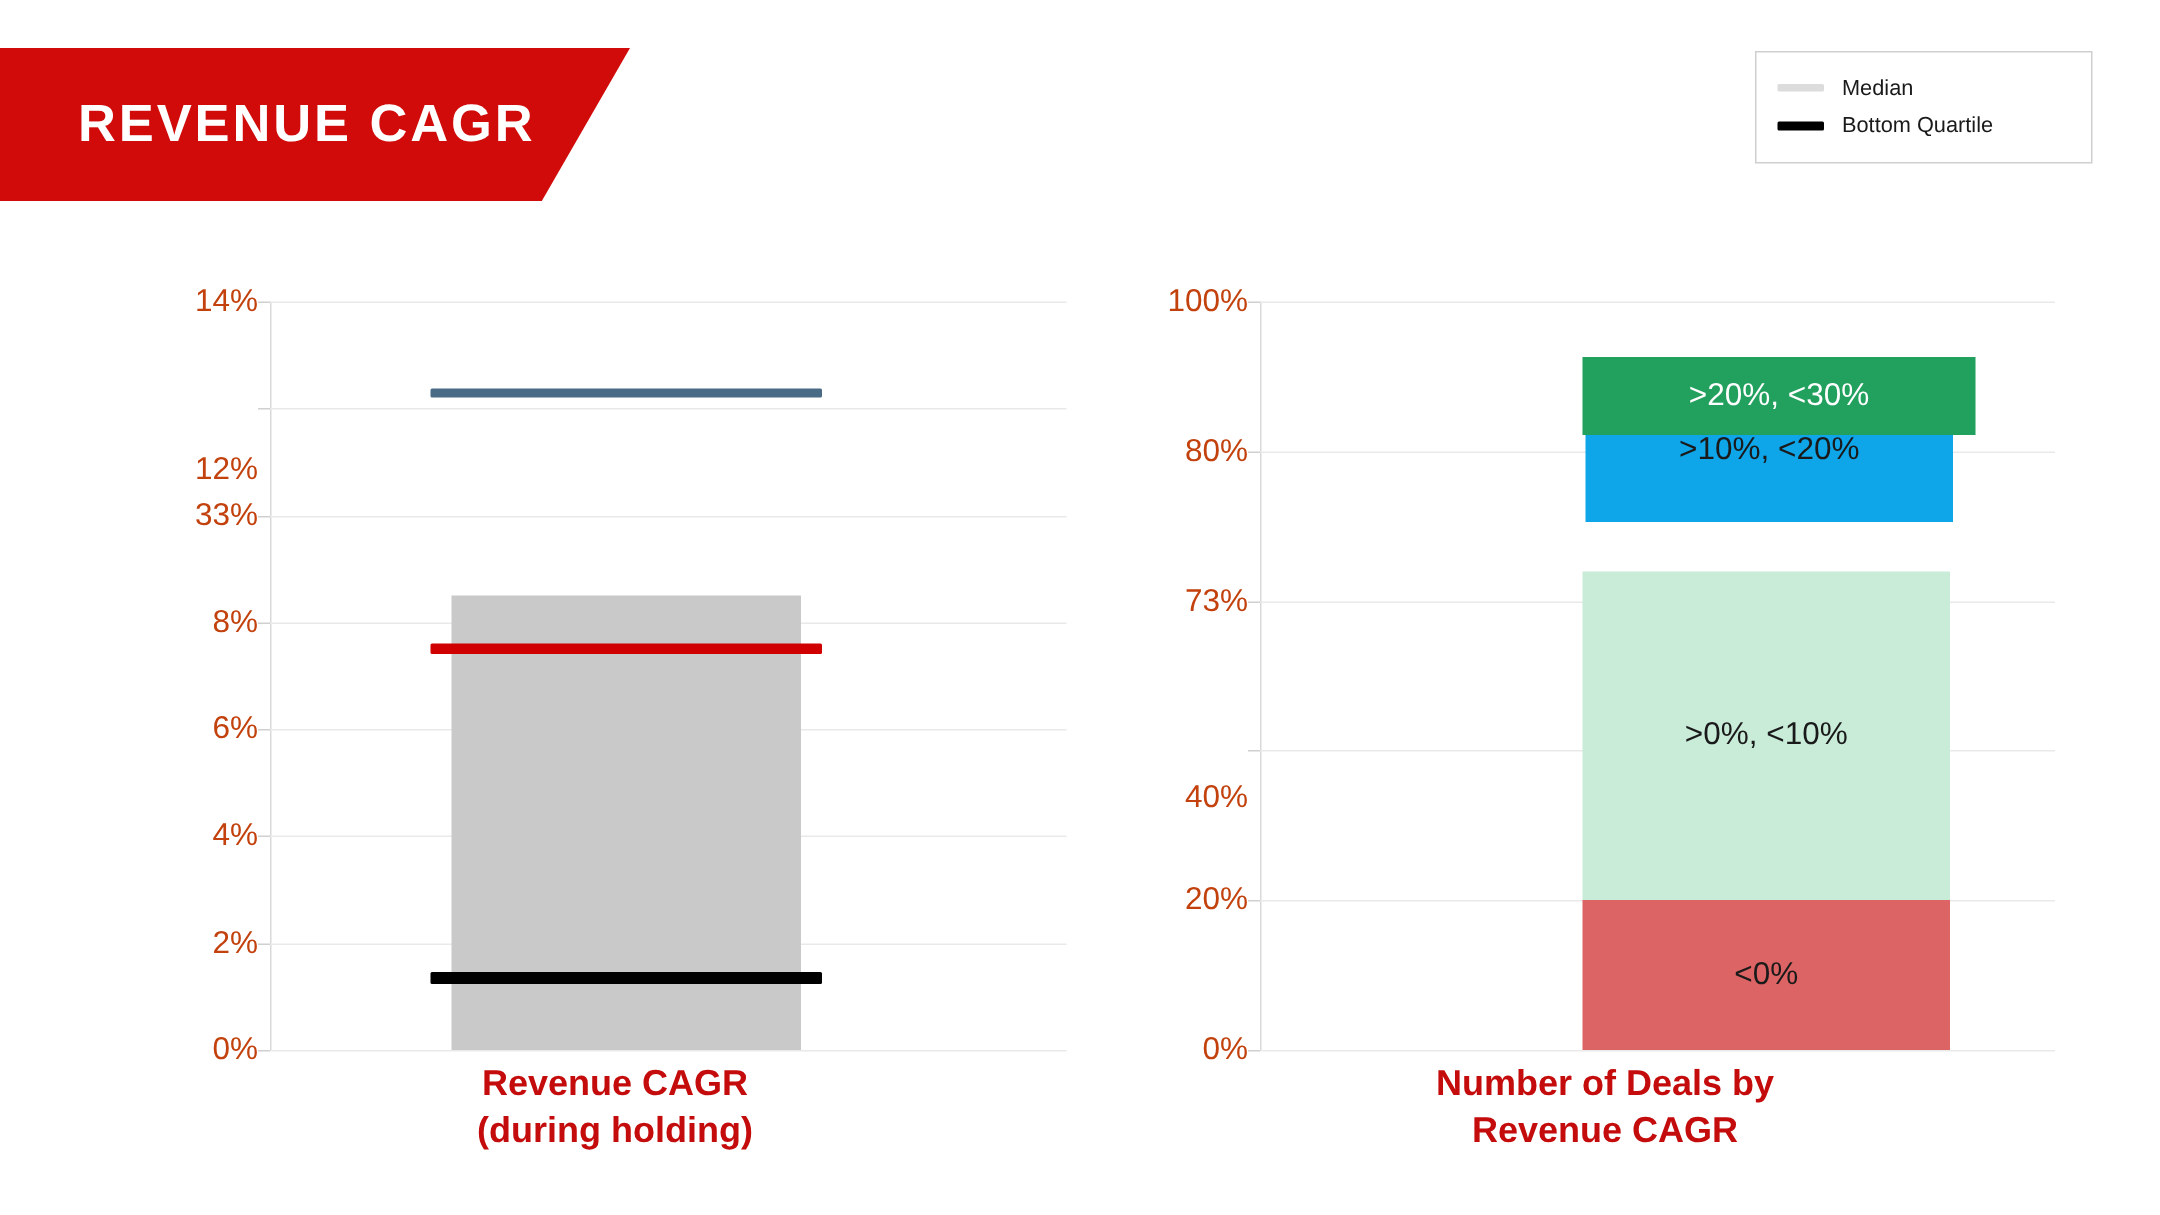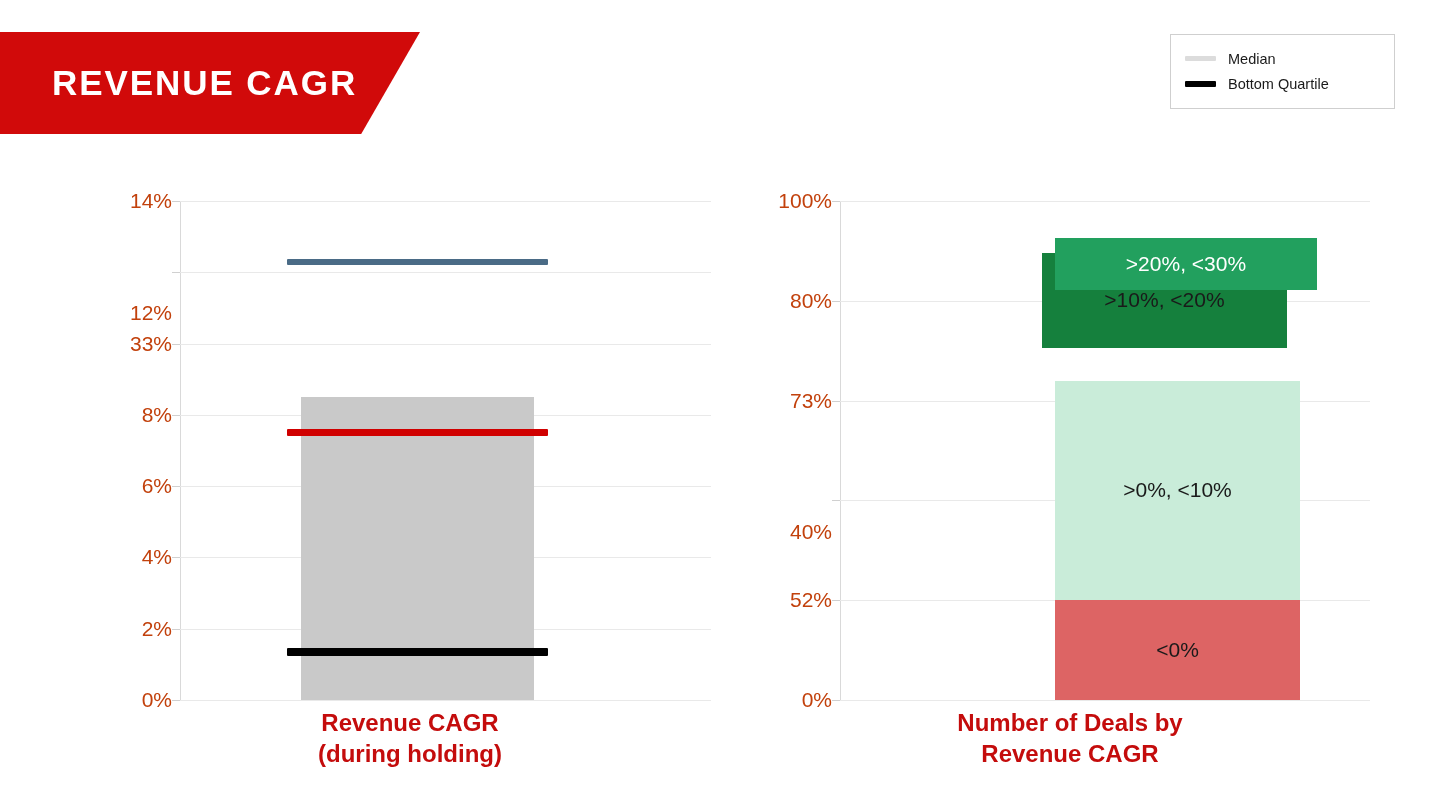--- a/index.html
+++ b/index.html
@@ -168,21 +168,21 @@
       </div>
     <div class="axis-title axis-title-left" id="xt-left">
         <div>Revenue CAGR</div>
         <div>(during holding)</div>
       </div>
   </div>
 
   <div class="chart chart-right">
     <div class="ytick-wrap" id="yl-right">
         <div class="ytick-label" style="top: 499px;">0%</div>
-        <div class="ytick-label" style="top: 399.2px;">52%</div>
+        <div class="ytick-label" style="top: 399.2px;">20%</div>
         <div class="ytick-label" style="top: 284px; margin-top: 47px;">40%</div>
         <div class="ytick-label" style="top: 199.6px;">73%</div>
         <div class="ytick-label" style="top: 99.8px;">80%</div>
         <div class="ytick-label" style="top: 0px;">100%</div>
       </div>
     <div class="plot plot-right" id="plot-right">
       <div class="axis-v"></div>
     <div class="gridline" style="top: 499px;"></div>
         <div class="tick" style="top: 499px;"></div>
         <div class="gridline" style="top: 399.2px;"></div>
@@ -194,21 +194,21 @@
         <div class="gridline" style="top: 99.8px;"></div>
         <div class="tick" style="top: 99.8px;"></div>
         <div class="gridline" style="top: 0px;"></div>
         <div class="tick" style="top: 0px;"></div>
         <div class="seg" style="left: 215px; width: 245px; top: 399.2px; height: 99.8px; background: rgb(221, 100, 100);">
           <span class="seg-label" style="color: rgb(26, 26, 26);">&lt;0%</span>
         </div>
         <div class="seg" style="left: 215px; width: 245px; top: 179.64px; height: 219.56px; background: rgb(201, 236, 217);">
           <span class="seg-label" style="color: rgb(26, 26, 26);">&gt;0%, &lt;10%</span>
         </div>
-        <div class="seg" style="left: 202px; width: 245px; top: 51.896px; height: 95px; background: #15803d;">
+        <div class="seg" style="left: 217px; width: 245px; top: 51.896px; height: 95px; background: #0ea5e9;">
           <span class="seg-label" style="color: rgb(26, 26, 26);">&gt;10%, &lt;20%</span>
         </div>
         <div class="seg" style="left: 215px; width: 262px; top: 0px; height: 51.896px; background: rgb(34, 160, 94); margin-top: 37px;">
           <span class="seg-label" style="color: rgb(255, 255, 255);">&gt;20%, &lt;30%</span>
         </div>
       </div>
     <div class="axis-title axis-title-right" id="xt-right">
         <div>Number of Deals by</div>
         <div>Revenue CAGR</div>
       </div>

